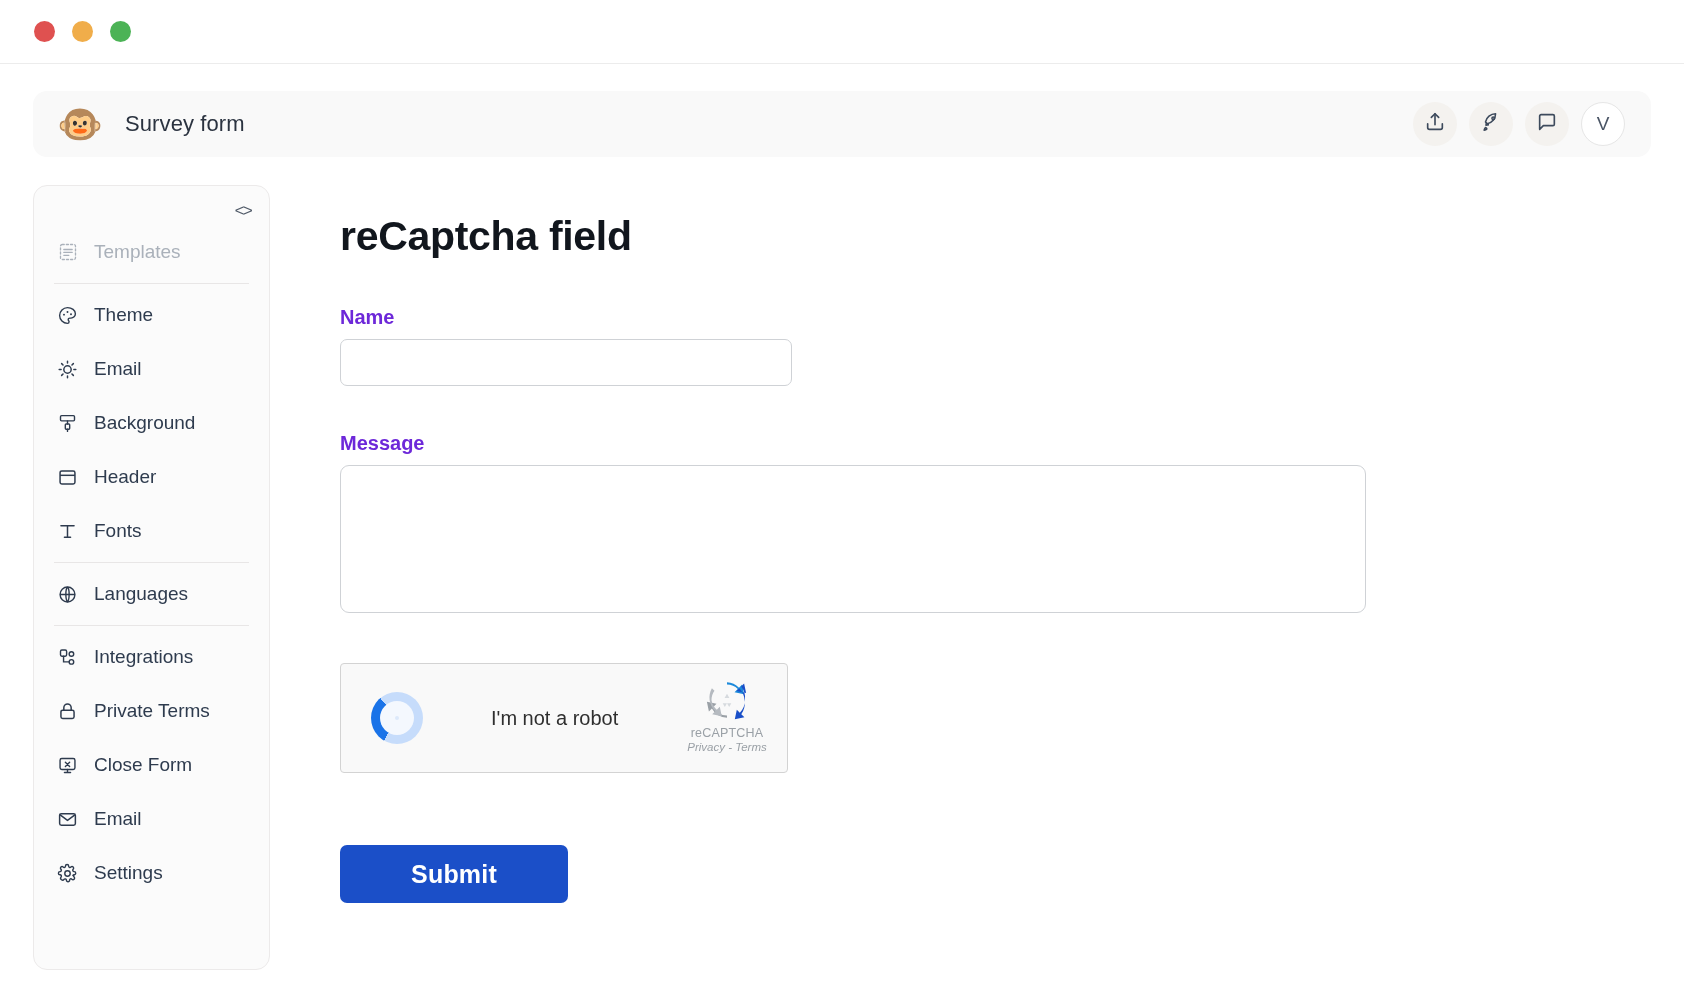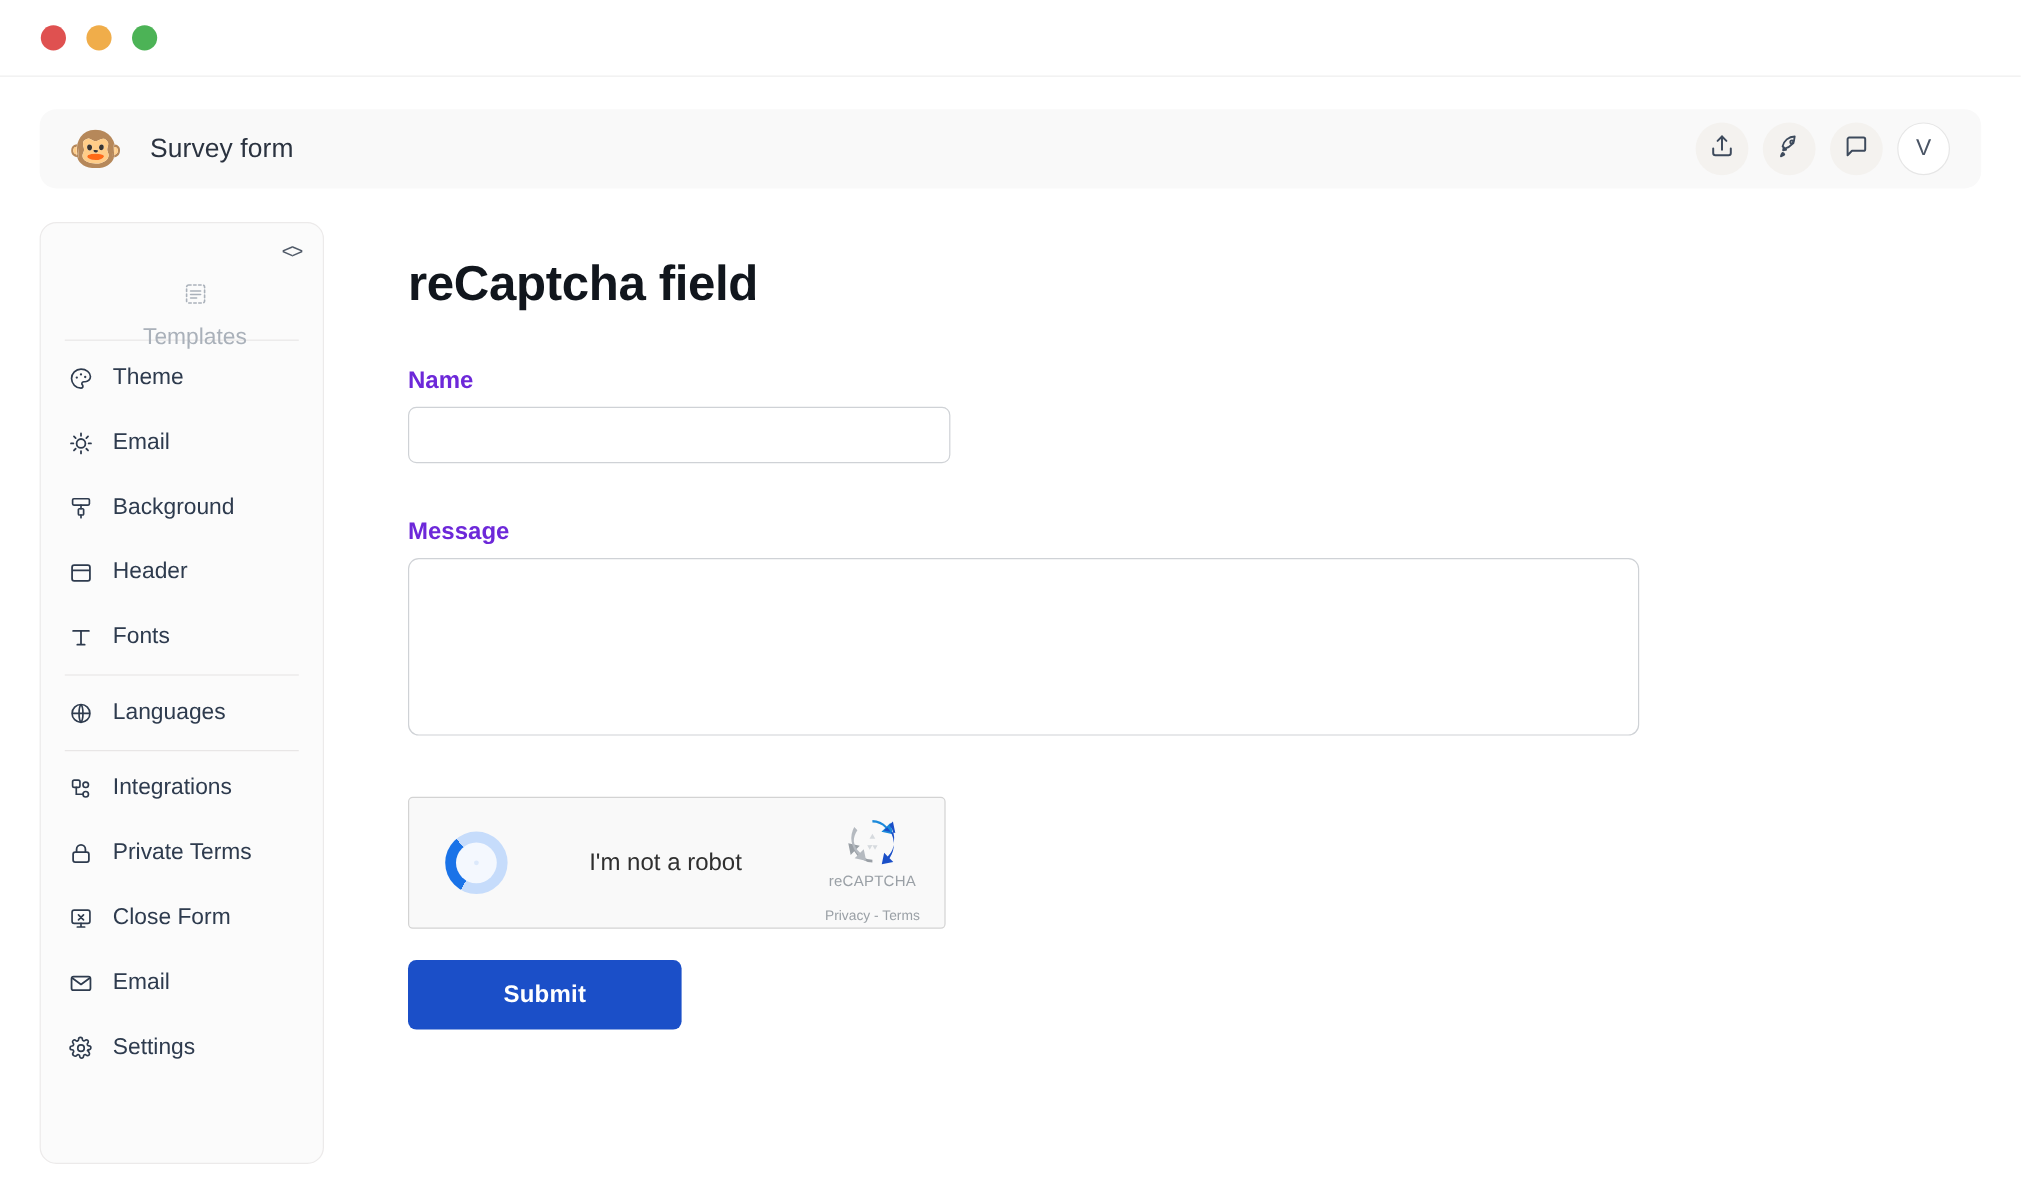--- a/index.html
+++ b/index.html
@@ -117,21 +117,21 @@
   .nav-item {
     display: flex;
     align-items: center;
     gap: 15px;
     padding: 8px 0 8px 22px;
     height: 54px;
     color: #2e3b4e;
     font-size: 19px;
     cursor: pointer;
   }
-  .nav-item.disabled { color: #aab1ba; cursor: default; flex-direction: column; }
+  .nav-item.disabled { color: #aab1ba; cursor: default; }
   .nav-item .nico {
     width: 23px; height: 23px;
     display: flex; align-items: center; justify-content: center;
     flex: 0 0 23px;
   }
   .nav-sep {
     height: 1px;
     background: #e8e6e6;
     margin: 4px 20px 4px 20px;
   }
@@ -234,33 +234,34 @@
   }
   .rc-name {
     font-size: 12.5px;
     color: #9aa0a6;
     margin-top: 2px;
     letter-spacing: .2px;
   }
   .rc-terms {
     font-size: 11.5px;
     color: #9aa0a6;
-    margin-top: 17px;
+    margin-top: 1px;
+    font-style: italic;
   }
 
   
   .submit-btn {
-    margin-top: 26px;
+    margin-top: 72px;
     width: 228px;
     height: 58px;
     background: #1b4fc8;
     color: #ffffff;
     border: none;
     border-radius: 7px;
-    font-size: 20px;
+    font-size: 25px;
     font-weight: bold;
     font-family: "Liberation Sans", sans-serif;
     cursor: pointer;
     letter-spacing: .2px;
   }
 </style>
 </head>
 <body>
 
 <div class="titlebar">

